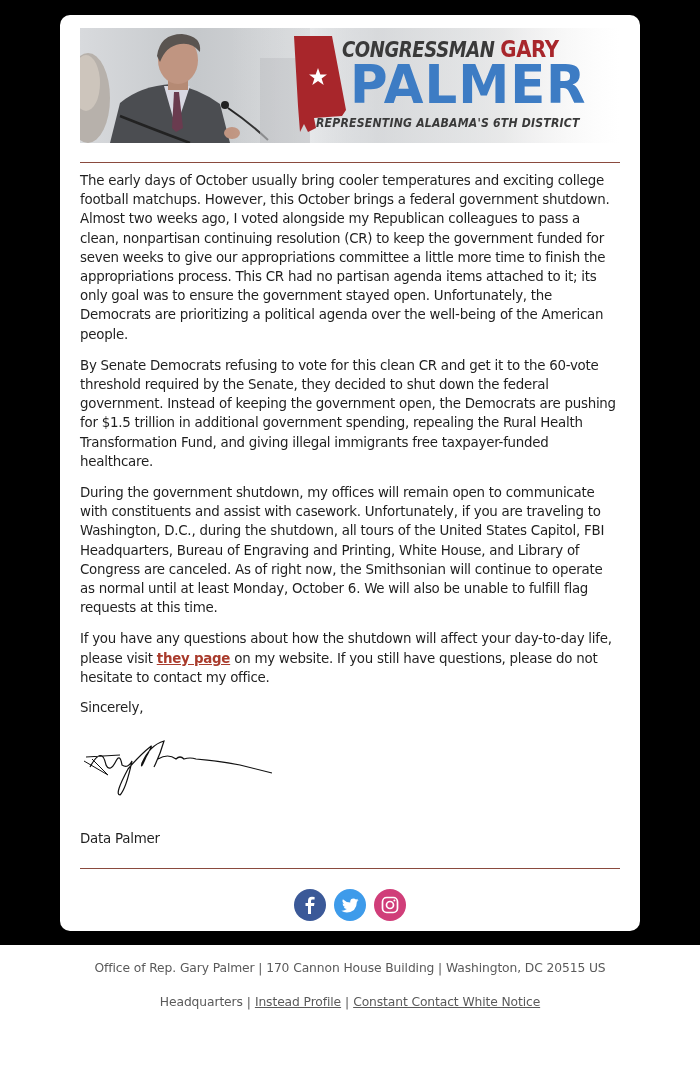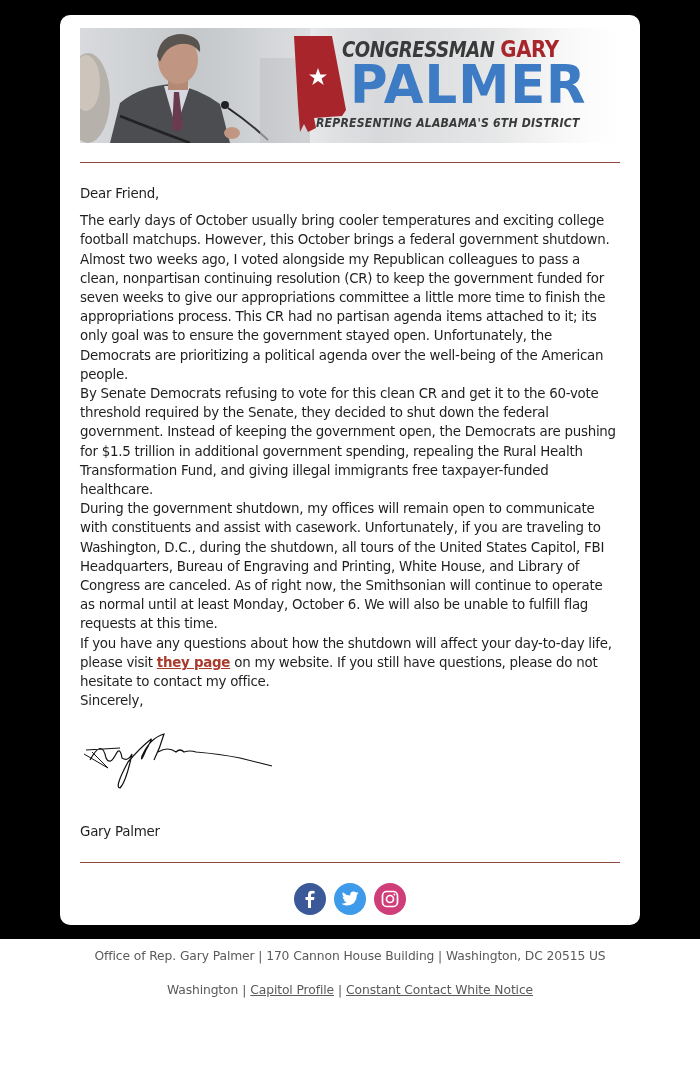--- a/index.html
+++ b/index.html
@@ -23,36 +23,36 @@
       font-weight: bold; font-size: 54px; line-height: 54px; color: #3d7cc4; letter-spacing: 1px; transform: scaleX(0.95); transform-origin: left; }
     .banner .title-bot { position: absolute; left: 236px; top: 88px; font-family: "DejaVu Sans", sans-serif;
       font-weight: bold; font-style: italic; font-size: 11.5px; color: #3a3a3a; white-space: nowrap; letter-spacing: 0.2px; transform: scaleX(0.95); transform-origin: left; }
 
     .divider { height: 1px; background: #8a4a3e; width: 540px; }
     .divider.top { margin-top: 19px; }
 
     .body-text { font-family: "DejaVu Sans", sans-serif; font-size: 13.4px; line-height: 19.2px; color: #1f1f1f; letter-spacing: -0.25px; }
     .greeting { margin-top: 21px; }
     .p1 { margin-top: 8px; }
-    .para { margin-top: 0; }
+    .para { margin-top: 12px; }
     .body-text a { color: #a93b2c; font-weight: bold; text-decoration: underline; }
 
-    .closing { }
+    .closing { margin-top: 11px; }
     .signature { margin-top: 18px; width: 200px; height: 70px; }
     .signer { margin-top: 20px; }
     .divider.bottom { margin-top: 20px; }
 
     .social { display: flex; justify-content: center; gap: 8px; margin-top: 20px; padding-bottom: 0; }
     .social .icon { width: 32px; height: 32px; border-radius: 50%; display: flex; align-items: center; justify-content: center; }
     .fb { background: #3b5998; }
     .tw { background: #3e9bea; }
     .ig { background: #d03e79; }
 
     .footer { text-align: center; font-family: "DejaVu Sans", sans-serif; color: #5a5a5a; font-size: 12.3px; letter-spacing: -0.1px; }
-    .footer .address { margin-top: 10px; text-align: center; }
+    .footer .address { margin-top: 16px; text-align: center; }
     .footer .links { margin-top: 20px; }
     .footer .links a { color: #5a5a5a; text-decoration: underline; }
     .footer .links .sep { padding: 0 4px; }
   </style>
 </head>
 <body>
 
 <div class="outer">
   <div class="card">
 
@@ -93,34 +93,33 @@
         <path d="M2 0 L40 0 L48 42 L54 74 L50 80 L22 82 L24 92 L16 96 L12 88 L8 96 L6 70 Z" fill="#a8262b"></path>
         <polygon points="26,32 28.3,38.5 35,38.5 29.6,42.4 31.7,49 26,45 20.3,49 22.4,42.4 17,38.5 23.7,38.5" fill="#ffffff"></polygon>
       </svg>
       <div class="title-top"><span>CONGRESSMAN</span> <span class="gary">GARY</span></div>
       <div class="title-mid">PALMER</div>
       <div class="title-bot">REPRESENTING ALABAMA'S 6TH DISTRICT</div>
     </div>
 
     <div class="divider top"></div>
 
-    <div class="body-text greeting">Dear Friend,</div>
     <p class="body-text p1">The early days of October usually bring cooler temperatures and exciting college football matchups. However, this October brings a federal government shutdown. Almost two weeks ago, I voted alongside my Republican colleagues to pass a clean, nonpartisan continuing resolution (CR) to keep the government funded for seven weeks to give our appropriations committee a little more time to finish the appropriations process. This CR had no partisan agenda items attached to it; its only goal was to ensure the government stayed open. Unfortunately, the Democrats are prioritizing a political agenda over the well-being of the American people.</p>
     <p class="body-text para">By Senate Democrats refusing to vote for this clean CR and get it to the 60-vote threshold required by the Senate, they decided to shut down the federal government. Instead of keeping the government open, the Democrats are pushing for $1.5 trillion in additional government spending, repealing the Rural Health Transformation Fund, and giving illegal immigrants free taxpayer-funded healthcare.</p>
     <p class="body-text para">During the government shutdown, my offices will remain open to communicate with constituents and assist with casework. Unfortunately, if you are traveling to Washington, D.C., during the shutdown, all tours of the United States Capitol, FBI Headquarters, Bureau of Engraving and Printing, White House, and Library of Congress are canceled. As of right now, the Smithsonian will continue to operate as normal until at least Monday, October 6. We will also be unable to fulfill flag requests at this time.</p>
     <p class="body-text para"><span>If you have any questions about how the shutdown will affect your day-to-day life, please visit </span><a href="#">they page</a><span> on my website. If you still have questions, please do not hesitate to contact my office.</span></p>
 
     <div class="body-text closing">Sincerely,</div>
 
     <svg class="signature" viewBox="0 0 200 70" width="200" height="70">
       <path d="M6 22 L40 20 M10 32 Q22 10 26 30 Q30 38 36 26 Q40 18 42 30 Q48 34 52 26 Q46 54 40 60 Q34 60 48 34 Q60 20 70 12 Q74 8 66 22 Q60 36 62 28 Q70 10 84 6 Q80 20 74 32 M78 24 Q88 18 96 24 Q100 20 104 24 Q110 22 116 24 Q140 26 160 30 Q176 34 192 38" stroke="#111" stroke-width="1.2" fill="none"></path>
       <path d="M4 26 L28 40 L12 24" stroke="#111" stroke-width="1" fill="none"></path>
     </svg>
 
-    <div class="body-text signer">Gary Palmer</div>
+    <div class="body-text signer">Data Palmer</div>
 
     <div class="divider bottom"></div>
 
     <div class="social">
       <a href="#" class="icon fb" title="Facebook">
         <svg width="16" height="18" viewBox="0 0 16 18">
             <path d="M9 18 V10 H12 L12.5 7 H9 V5 Q9 3.6 10.6 3.6 H12.6 V1 Q11.4 0.8 10 0.8 Q6 0.8 6 4.8 V7 H3.5 V10 H6 V18 Z" fill="#fff"></path>
           </svg>
       </a>
       <a href="#" class="icon tw" title="Twitter">
@@ -135,15 +134,15 @@
             <circle cx="13.4" cy="4.6" r="1" fill="#fff"></circle>
           </svg>
       </a>
     </div>
   </div>
 </div>
 
 <div class="footer">
   <div class="address">Office of Rep. Gary Palmer | 170 Cannon House Building | Washington, DC 20515 US</div>
   <div class="links">
-    <span>Washington</span><span class="sep">|</span><a href="#">Capitol Profile</a><span class="sep">|</span><a href="#">Constant Contact White Notice</a>
+    <span>Headquarters</span><span class="sep">|</span><a href="#">Instead Profile</a><span class="sep">|</span><a href="#">Constant Contact White Notice</a>
   </div>
 </div>
 
 </body></html>

